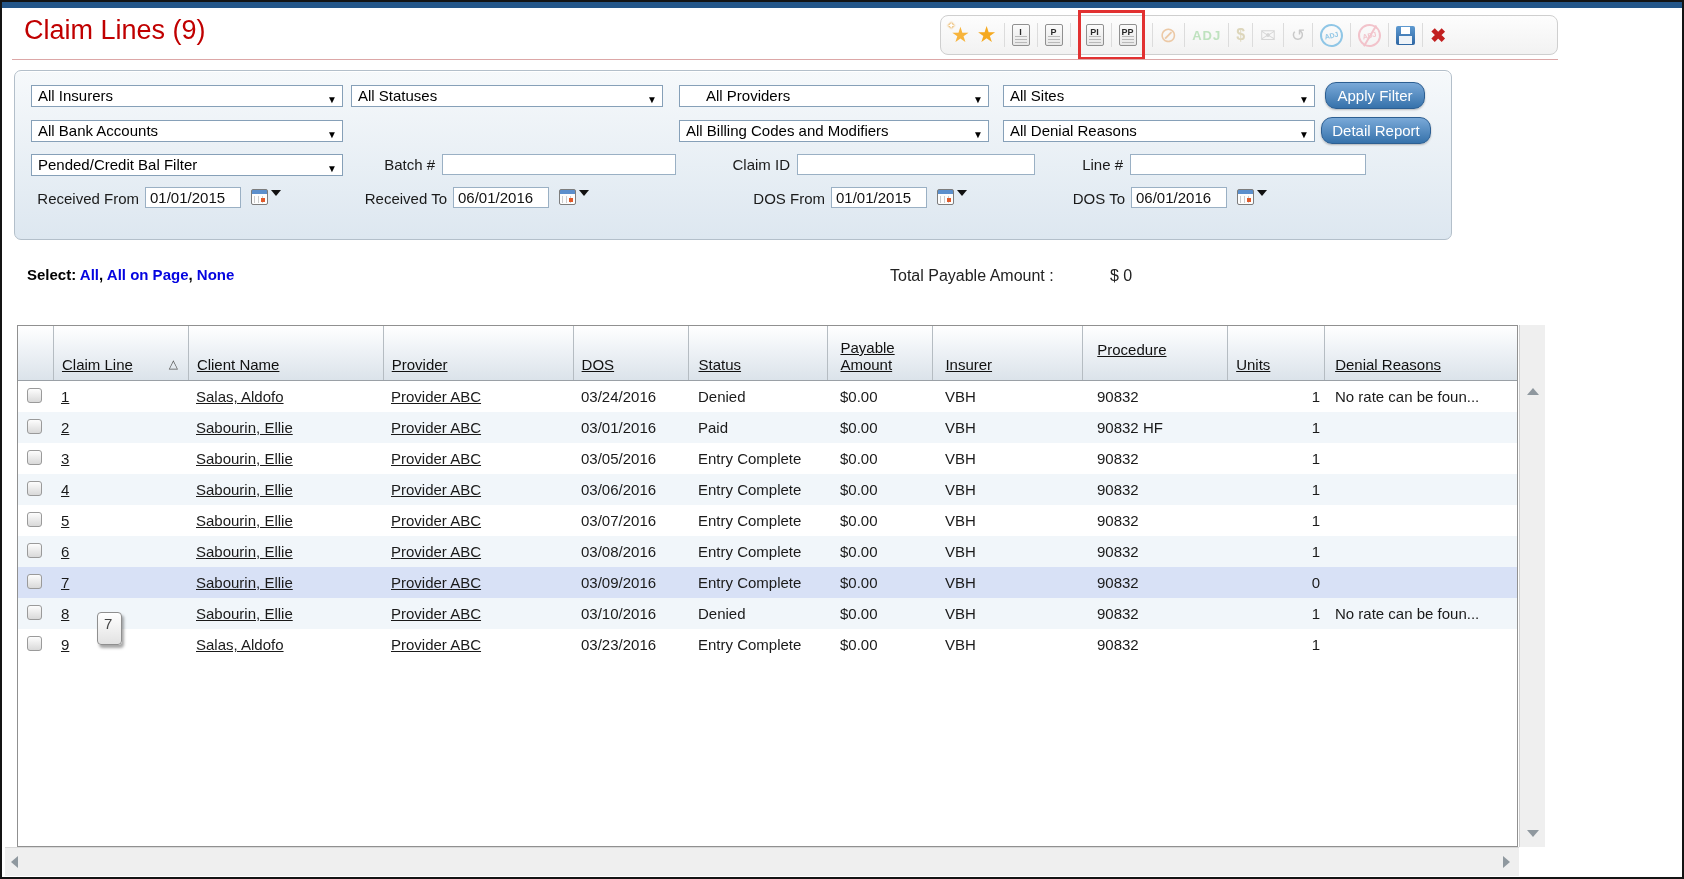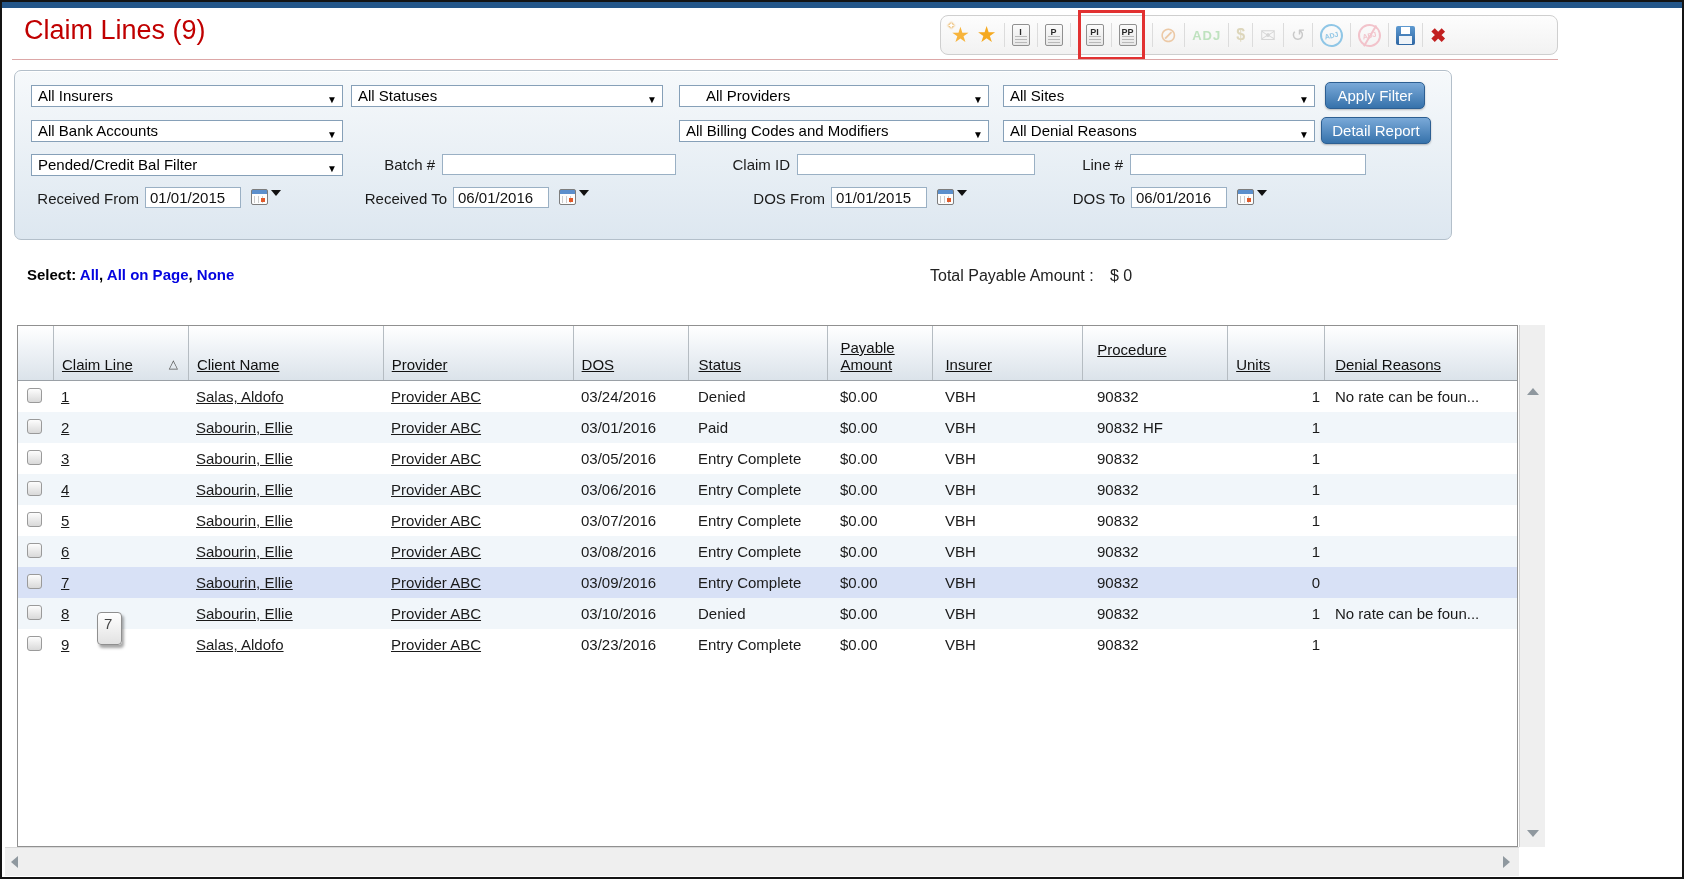--- a/index.html
+++ b/index.html
@@ -38,39 +38,39 @@
   .floppy::after { content:''; position:absolute; bottom:1px; left:3px; width:13px; height:8px; background:#eef3f8; }
   .close-x { font-size:19px; font-weight:bold; color:#c22020; }
   .pi-pp-group { height:50px; display:flex; align-items:center; gap:7px; border:3px solid #e23131; padding:0 5px; flex:none; background:transparent; }
 
   
   .filter-panel { position:absolute; left:12px; top:68px; width:1438px; height:170px; border:1px solid #b3bfca;
                   border-radius:7px; background:linear-gradient(#f6f9fb,#dde7f0); box-shadow:inset 0 1px 0 #fff; }
   .dd { position:absolute; height:22px; background:#fff; border:1px solid #86a0b8; font-size:15px; line-height:20px;
         padding-left:6px; color:#000; white-space:nowrap; overflow:hidden; }
   .dd::after { content:'▼'; position:absolute; right:5px; top:4px; font-size:10px; color:#000; }
-  .btn { position:absolute; height:27px; border-radius:5px; background:linear-gradient(#7aa9d8,#3672ab);
+  .btn { position:absolute; height:27px; border-radius:11px; background:linear-gradient(#7aa9d8,#3672ab);
          border:1px solid #2d5f92; color:#fff; font-size:15px; text-align:center; line-height:25px;
          box-shadow:0 1px 2px rgba(0,0,0,.25); cursor:pointer; }
   .flabel { position:absolute; font-size:15px; color:#1a1a1a; line-height:22px; white-space:nowrap; }
   .r { text-align:right; }
   .tin { position:absolute; height:21px; border:1px solid #9ab0c4; font-size:15px; padding:0 4px; background:#fff;
          font-family:"Liberation Sans", sans-serif; color:#111; }
   .cal { position:absolute; width:17px; height:16px; border:1px solid #7d7d7d; border-radius:2px;
          background:linear-gradient(#5c8fcc 0 4px,#fdfdfd 4px); }
   .cal::before { content:''; position:absolute; left:2px; right:2px; top:6px; height:7px;
                  background:repeating-linear-gradient(90deg,#ccc 0 1px,transparent 1px 4px); }
   .cal::after { content:''; position:absolute; right:2px; bottom:2px; width:4px; height:4px; background:#e05a2b; }
   .cal-arrow { position:absolute; width:0; height:0; border-left:5px solid transparent; border-right:5px solid transparent;
                border-top:6px solid #111; }
 
   
   .select-bar { position:absolute; left:25px; top:264px; font-size:15px; font-weight:bold; color:#000; }
   .select-bar .lnk { color:#0404e0; cursor:pointer; }
-  .totals-label { position:absolute; left:888px; top:265px; font-size:16px; color:#222;margin-left:40px; }
+  .totals-label { position:absolute; left:888px; top:265px; font-size:16px; color:#222; }
   .totals-value { position:absolute; left:1108px; top:265px; font-size:16px; color:#222; }
 
   
   .grid { position:absolute; left:15px; top:323px; width:1501px; height:522px; border:1px solid #909090; background:#fff; overflow:hidden; }
   .thead { display:flex; height:55px; background:linear-gradient(180deg,#ffffff 0%,#eef2f6 45%,#dbe3ea 100%);
            border-bottom:1px solid #9aa0a6; }
   .hc { border-left:1px solid #b5bcc2; display:flex; align-items:flex-end; padding-bottom:7px; position:relative; }
   .hc:first-child { border-left:none; }
   .hlink { text-decoration:underline; font-size:15px; color:#111; line-height:17px; cursor:pointer; }
   .sort-asc { position:absolute; right:10px; bottom:9px; font-size:12px; color:#555; }

